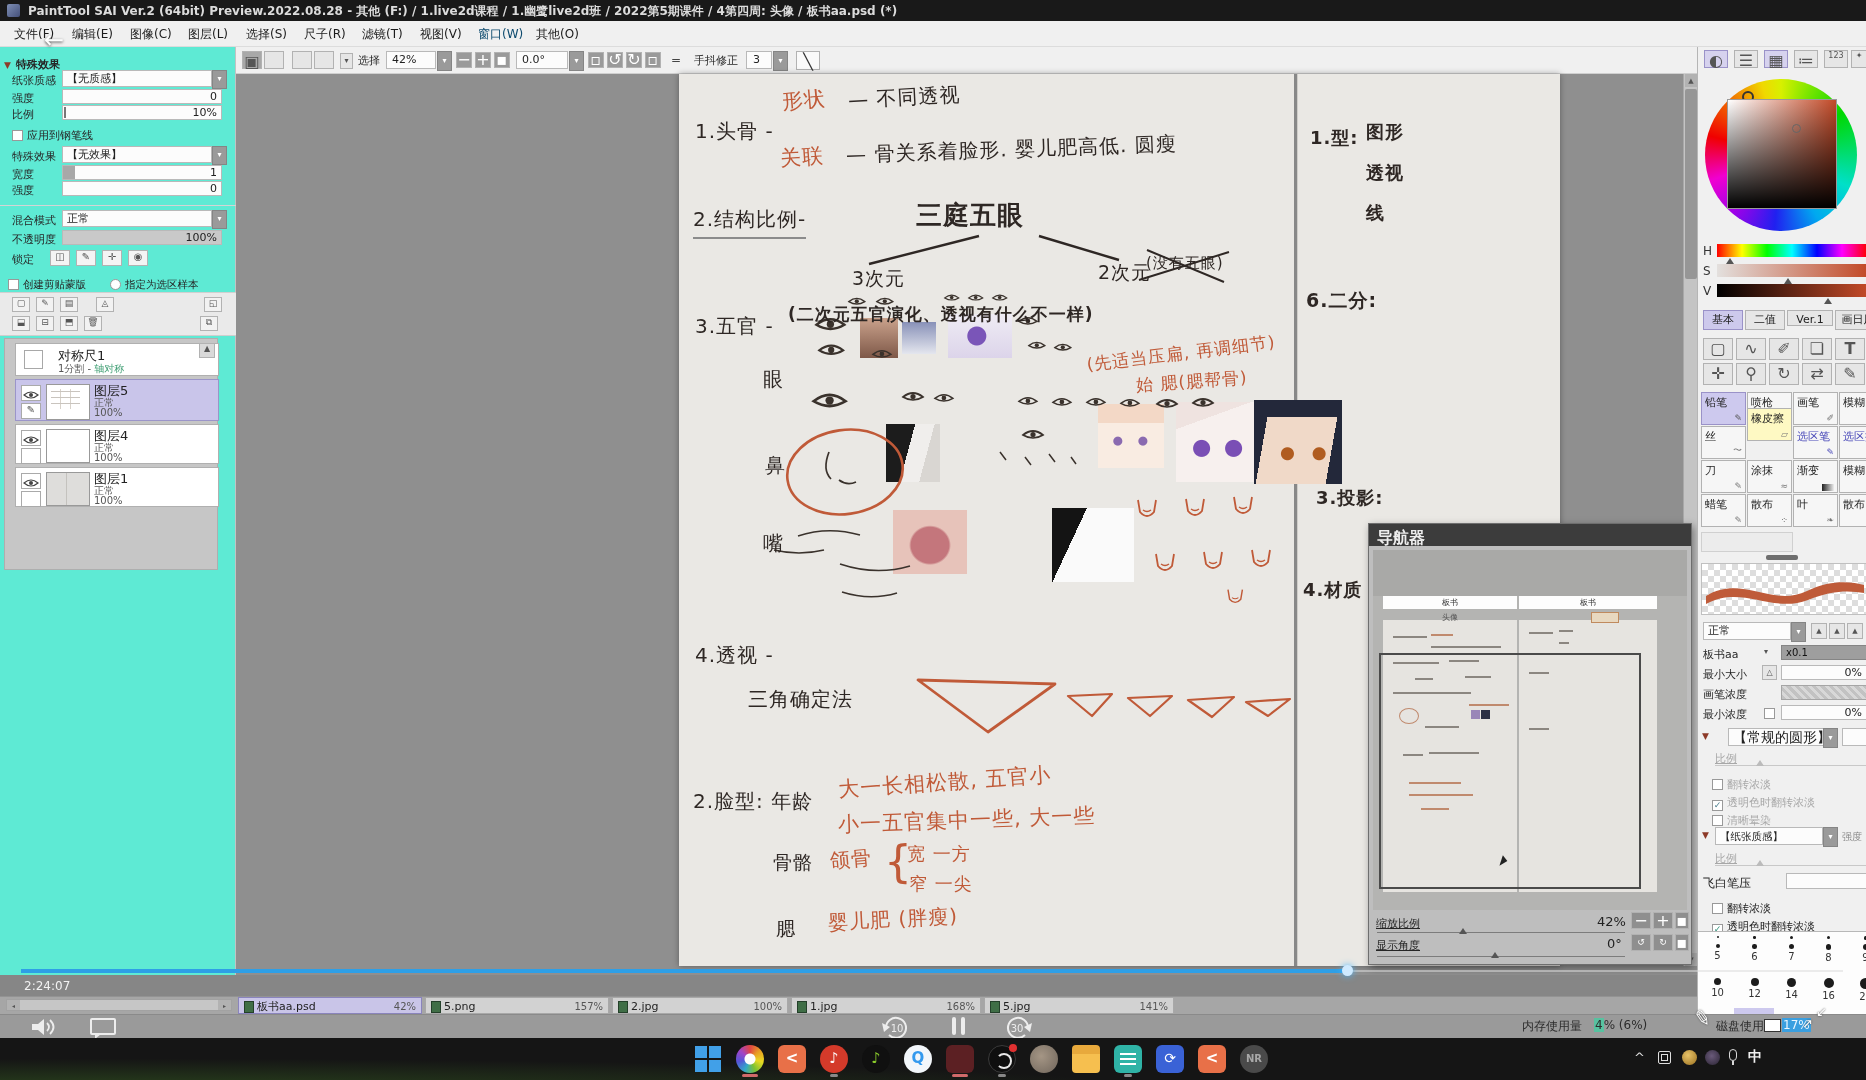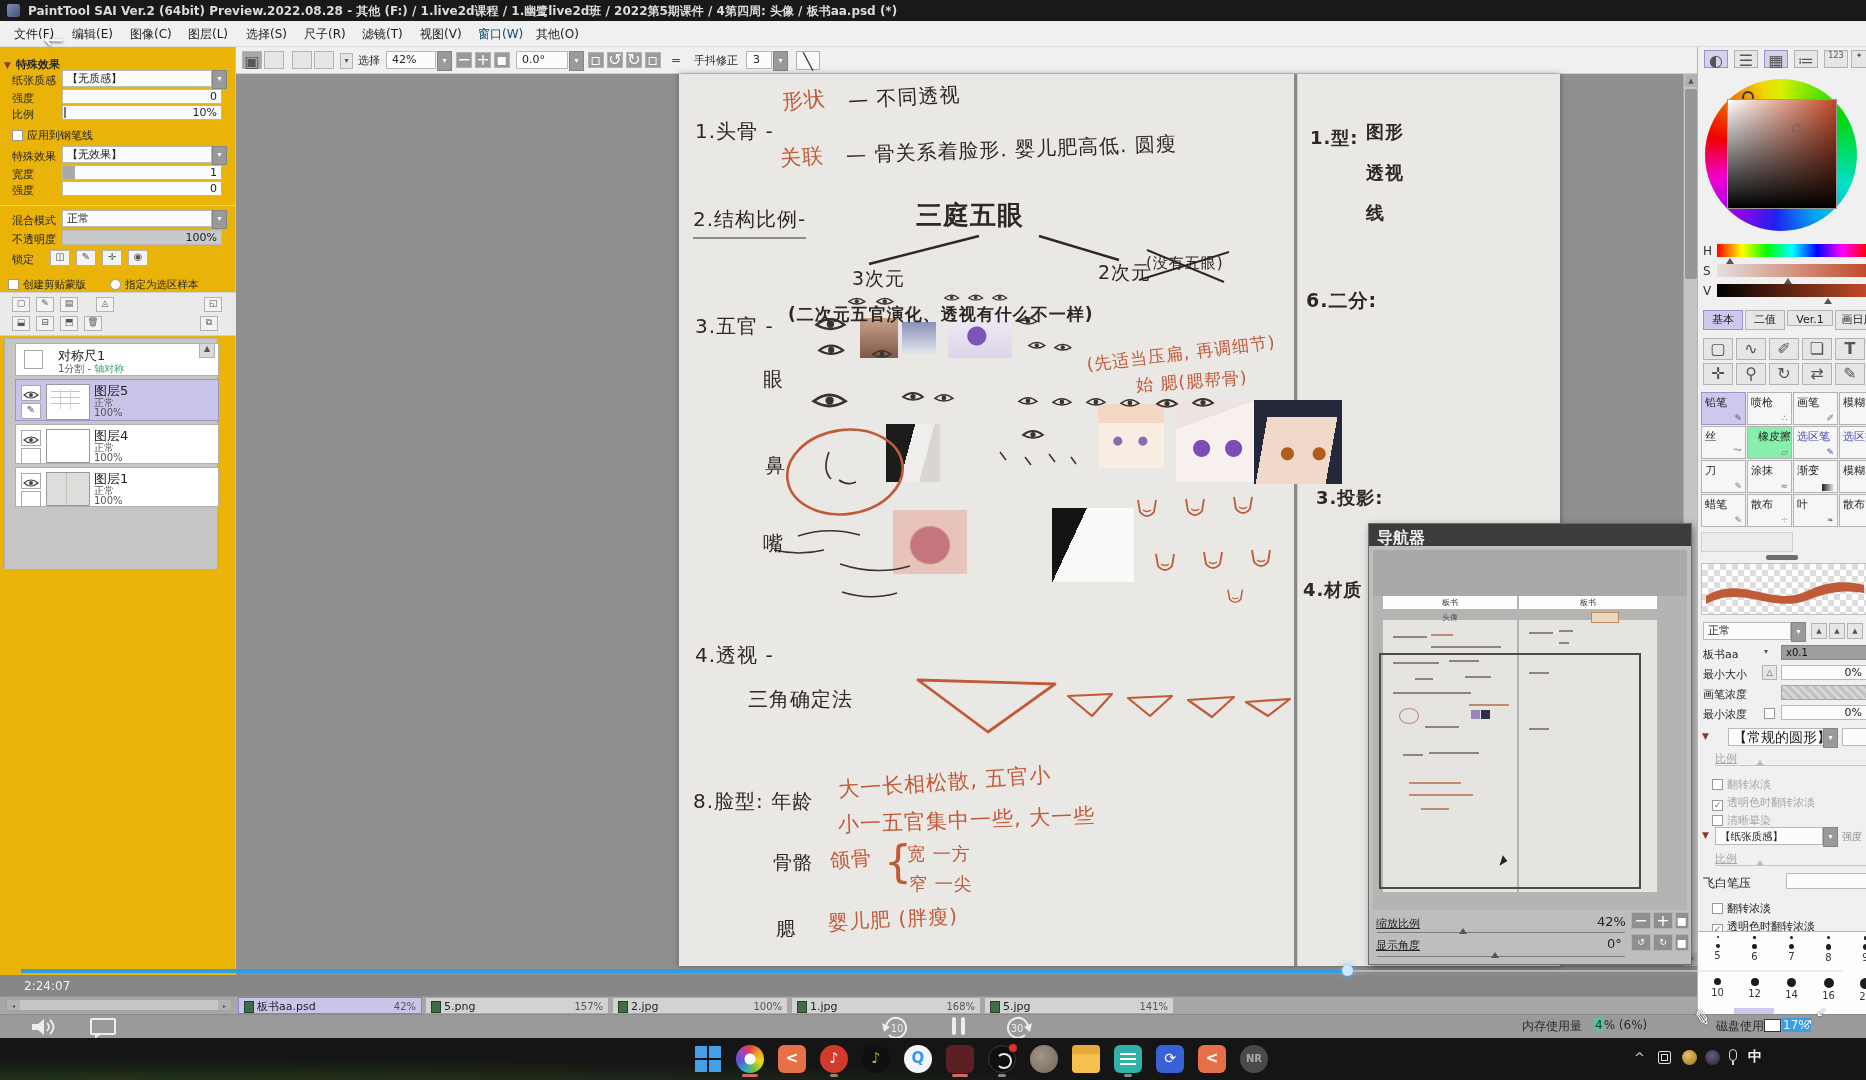--- a/index.html
+++ b/index.html
@@ -75,21 +75,21 @@
     <div class="ab btn" style="left:371px;top:5px;width:16px;height:16px;line-height:14px;background:#9a9a9a;color:#fff">↺</div>
     <div class="ab btn" style="left:390px;top:5px;width:16px;height:16px;line-height:14px;background:#9a9a9a;color:#fff">↻</div>
     <div class="ab btn" style="left:409px;top:5px;width:16px;height:16px;line-height:14px;background:#9a9a9a;color:#fff">▫</div>
     <div class="ab" style="left:410px;top:6px;width:14px;height:14px;color:#444;font-size:12px;left:435px">=</div>
     <span class="ab ltext" style="left:458px;top:6px">手抖修正</span>
     <div class="ab fld" style="left:510px;top:4px;width:26px;height:18px;line-height:16px;padding-left:6px">3</div>
     <div class="ab ddb" style="left:537px;top:4px;width:13px;height:18px;line-height:17px">▾</div>
     <div class="ab btn" style="left:560px;top:4px;width:24px;height:19px;background:#fafafa;color:#333">╲</div>
   </div>
 
-  <div class="ab" style="left:0;top:47px;width:236px;height:928px;background:#eab308;border-right:1px solid #c2c2c2;box-sizing:border-box">
+  <div class="ab" style="left:0;top:47px;width:236px;height:928px;background:#5eead4;border-right:1px solid #c2c2c2;box-sizing:border-box">
 
     <div class="ab" style="left:4px;top:6px"><span class="sec-arrow">▼</span> <b class="ltext">特殊效果</b></div>
     <span class="ab ltext" style="left:12px;top:26px">纸张质感</span>
     <div class="ab dd" style="left:62px;top:23px;width:150px;height:17px;line-height:15px">【无质感】</div>
     <div class="ab ddb" style="left:212px;top:23px;width:13px;height:17px;line-height:16px">▾</div>
     <span class="ab ltext" style="left:12px;top:44px">强度</span>
     <div class="ab fld num" style="left:62px;top:42px;width:160px;height:15px;line-height:13px">0</div>
     <span class="ab ltext" style="left:12px;top:60px">比例</span>
     <div class="ab fld num" style="left:62px;top:58px;width:160px;height:15px;line-height:13px">10%</div>
     <div class="ab" style="left:64px;top:60px;width:2px;height:11px;background:#777"></div>
@@ -259,21 +259,21 @@
     <div class="note" style="left:467px;top:180px;font-size:15px">(没有五眼)</div>
     <div class="note" style="left:16px;top:239px;font-size:20px">3.五官 -</div>
     <div class="note" style="left:109px;top:229px;font-size:17px;font-weight:bold">(二次元五官演化、透视有什么不一样)</div>
     <div class="note" style="left:84px;top:292px;font-size:20px">眼</div>
     <div class="note" style="left:86px;top:378px;font-size:20px">鼻</div>
     <div class="note" style="left:84px;top:456px;font-size:20px">嘴</div>
     <div class="note or" style="left:407px;top:268px;font-size:17px;transform:rotate(-7deg)">(先适当压扁, 再调细节)</div>
     <div class="note or" style="left:457px;top:296px;font-size:17px;transform:rotate(-4deg)">始 腮(腮帮骨)</div>
     <div class="note" style="left:16px;top:568px;font-size:20px">4.透视 -</div>
     <div class="note" style="left:69px;top:612px;font-size:20px">三角确定法</div>
-    <div class="note" style="left:14px;top:714px;font-size:20px">8.脸型: 年龄</div>
+    <div class="note" style="left:14px;top:714px;font-size:20px">2.脸型: 年龄</div>
     <div class="note or" style="left:159px;top:694px;font-size:21px;transform:rotate(-4deg)">大一长相松散, 五官小</div>
     <div class="note or" style="left:159px;top:732px;font-size:21px;transform:rotate(-2deg)">小一五官集中一些, 大一些</div>
     <div class="note" style="left:94px;top:776px;font-size:19px">骨骼</div>
     <div class="note or" style="left:151px;top:772px;font-size:20px;transform:rotate(-5deg)">颌骨</div>
     <div class="note or" style="left:205px;top:762px;font-size:44px;font-weight:normal">{</div>
     <div class="note or" style="left:228px;top:768px;font-size:18px">宽 一方</div>
     <div class="note or" style="left:230px;top:798px;font-size:18px">窄 一尖</div>
     <div class="note" style="left:97px;top:842px;font-size:19px">腮</div>
     <div class="note or" style="left:149px;top:832px;font-size:20px;transform:rotate(-3deg)">婴儿肥 (胖瘦)</div>
 
@@ -407,21 +407,21 @@
           <span style="font-size:11px;color:#222;padding:2px 0 0 3px;display:block">画笔</span>
           <span style="position:absolute;right:3px;bottom:1px;font-size:9px;color:#777">✐</span>
         </div>
       <div class="ab btn" style="left:141px;top:0;width:45px;height:33px;background:#f6f6f6;text-align:left">
           <span style="font-size:11px;color:#222;padding:2px 0 0 3px;display:block">模糊</span>
         </div>
       <div class="ab btn" style="left:3px;top:34px;width:45px;height:33px;background:#f6f6f6;text-align:left">
           <span style="font-size:11px;color:#222;padding:2px 0 0 3px;display:block">丝</span>
           <span style="position:absolute;right:3px;bottom:1px;font-size:9px;color:#777">〜</span>
         </div>
-      <div class="ab btn" style="left:49px;top:34px;width:45px;height:33px;background:#86efac;text-align:right">
+      <div class="ab btn" style="left:49px;top:16px;width:45px;height:33px;background:#fef9c3;text-align:left">
           <span style="font-size:11px;color:#222;padding:2px 0 0 3px;display:block">橡皮擦</span>
           <span style="position:absolute;right:3px;bottom:1px;font-size:9px;color:#777">▱</span>
         </div>
       <div class="ab btn" style="left:95px;top:34px;width:45px;height:33px;background:#f6f6f6;text-align:left">
           <span style="font-size:11px;color:#4747b8;padding:2px 0 0 3px;display:block">选区笔</span>
           <span style="position:absolute;right:3px;bottom:1px;font-size:9px;color:#4747b8">✎</span>
         </div>
       <div class="ab btn" style="left:141px;top:34px;width:45px;height:33px;background:#f6f6f6;text-align:left">
           <span style="font-size:11px;color:#4747b8;padding:2px 0 0 3px;display:block">选区擦</span>
         </div>

